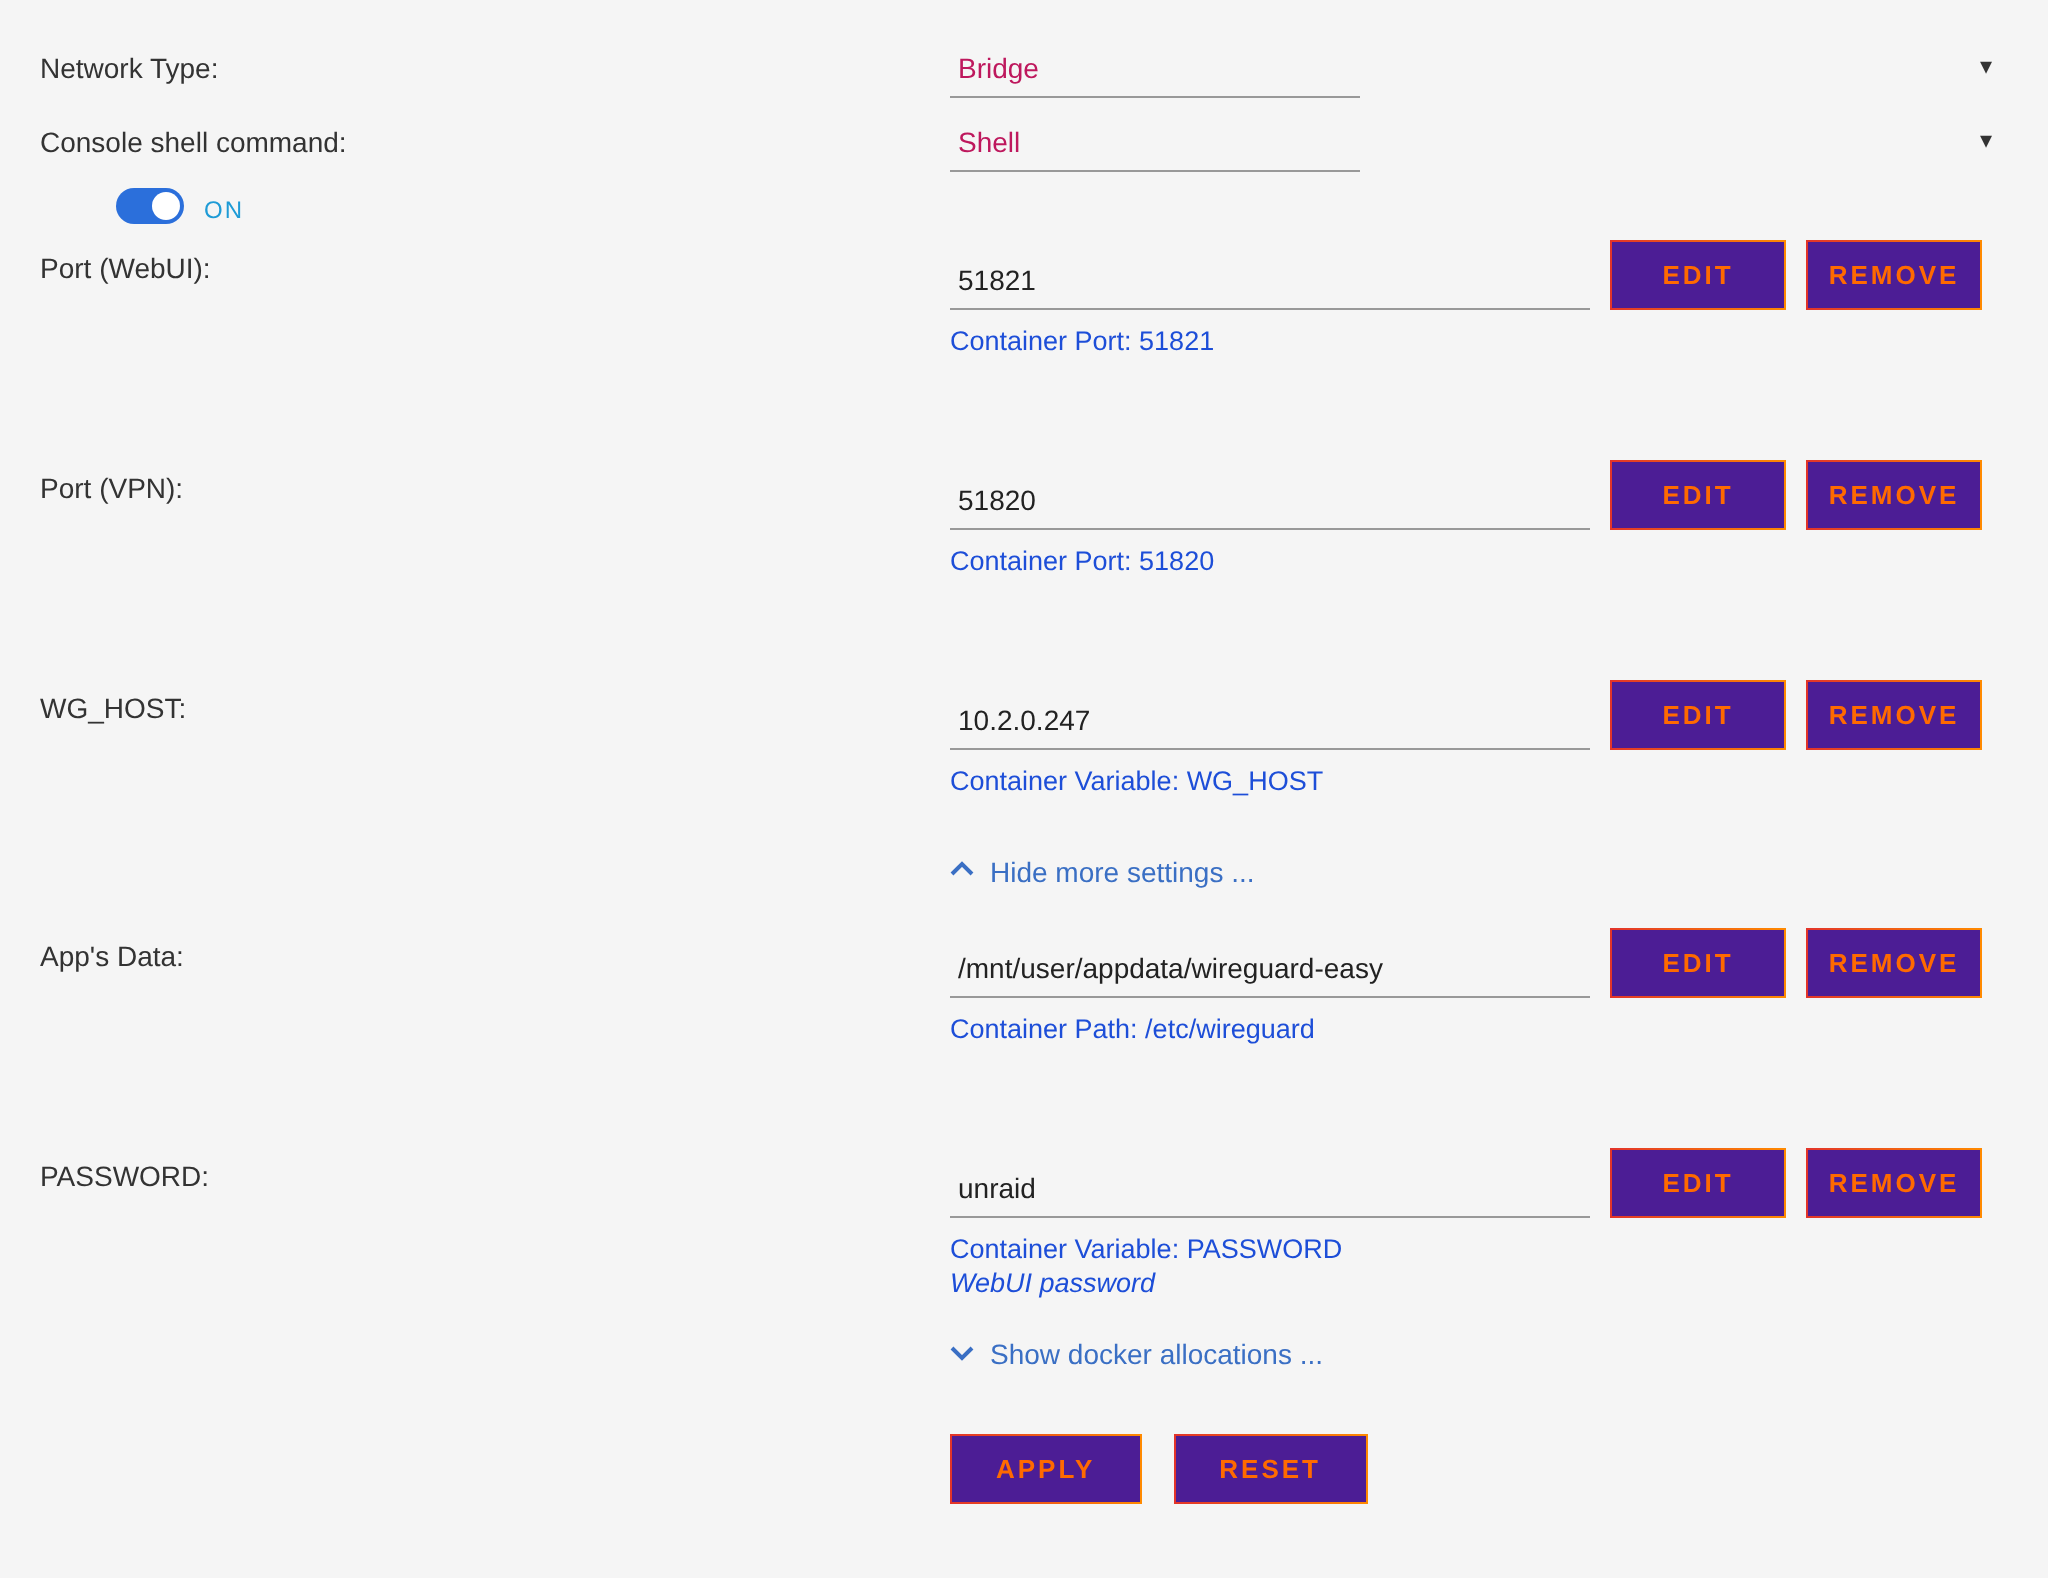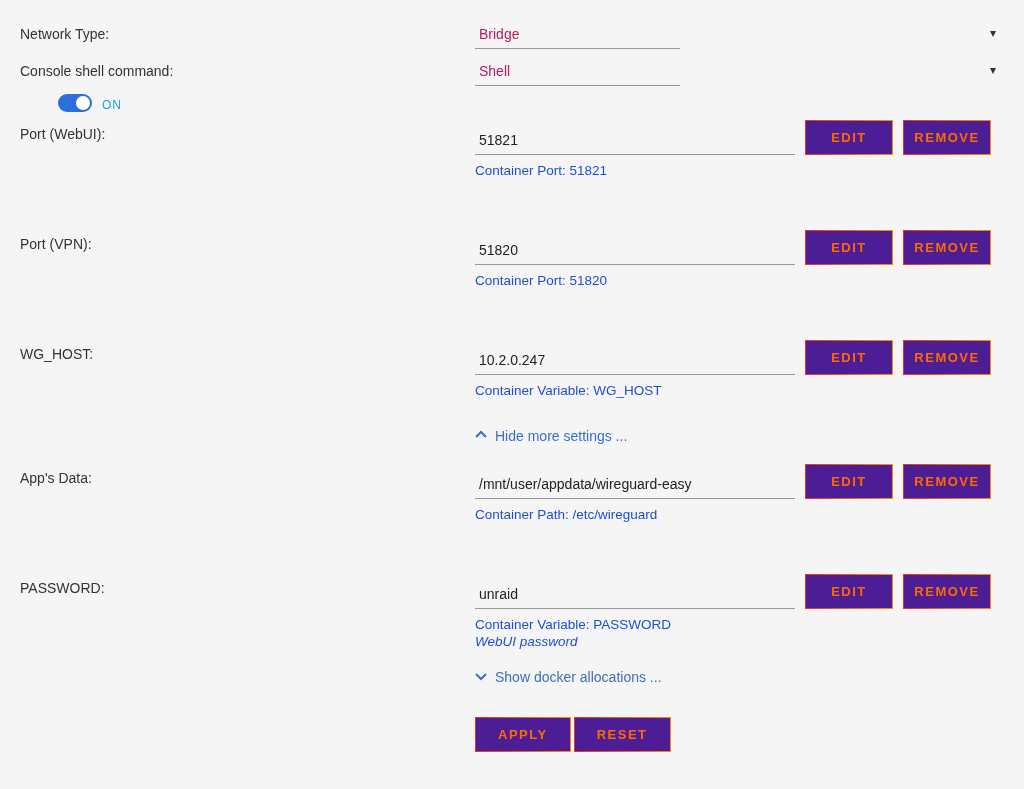--- a/index.html
+++ b/index.html
@@ -125,21 +125,21 @@
       display: inline-flex;
       align-items: center;
       gap: 8px;
       margin: 12px 0;
     }
     .link-blue .icon { font-size: 14px; }
     .spacer { height: 26px; }
     .final-buttons {
       margin-top: 20px;
       display: flex;
-      gap: 3px;
+      gap: 16px;
     }
   </style>
 </head>
 <body>
 
 <div class="row">
   <div class="label-col">Network Type:</div>
   <div class="value-col">
     <div class="dropdown-wrap">
       <select class="dropdown">

